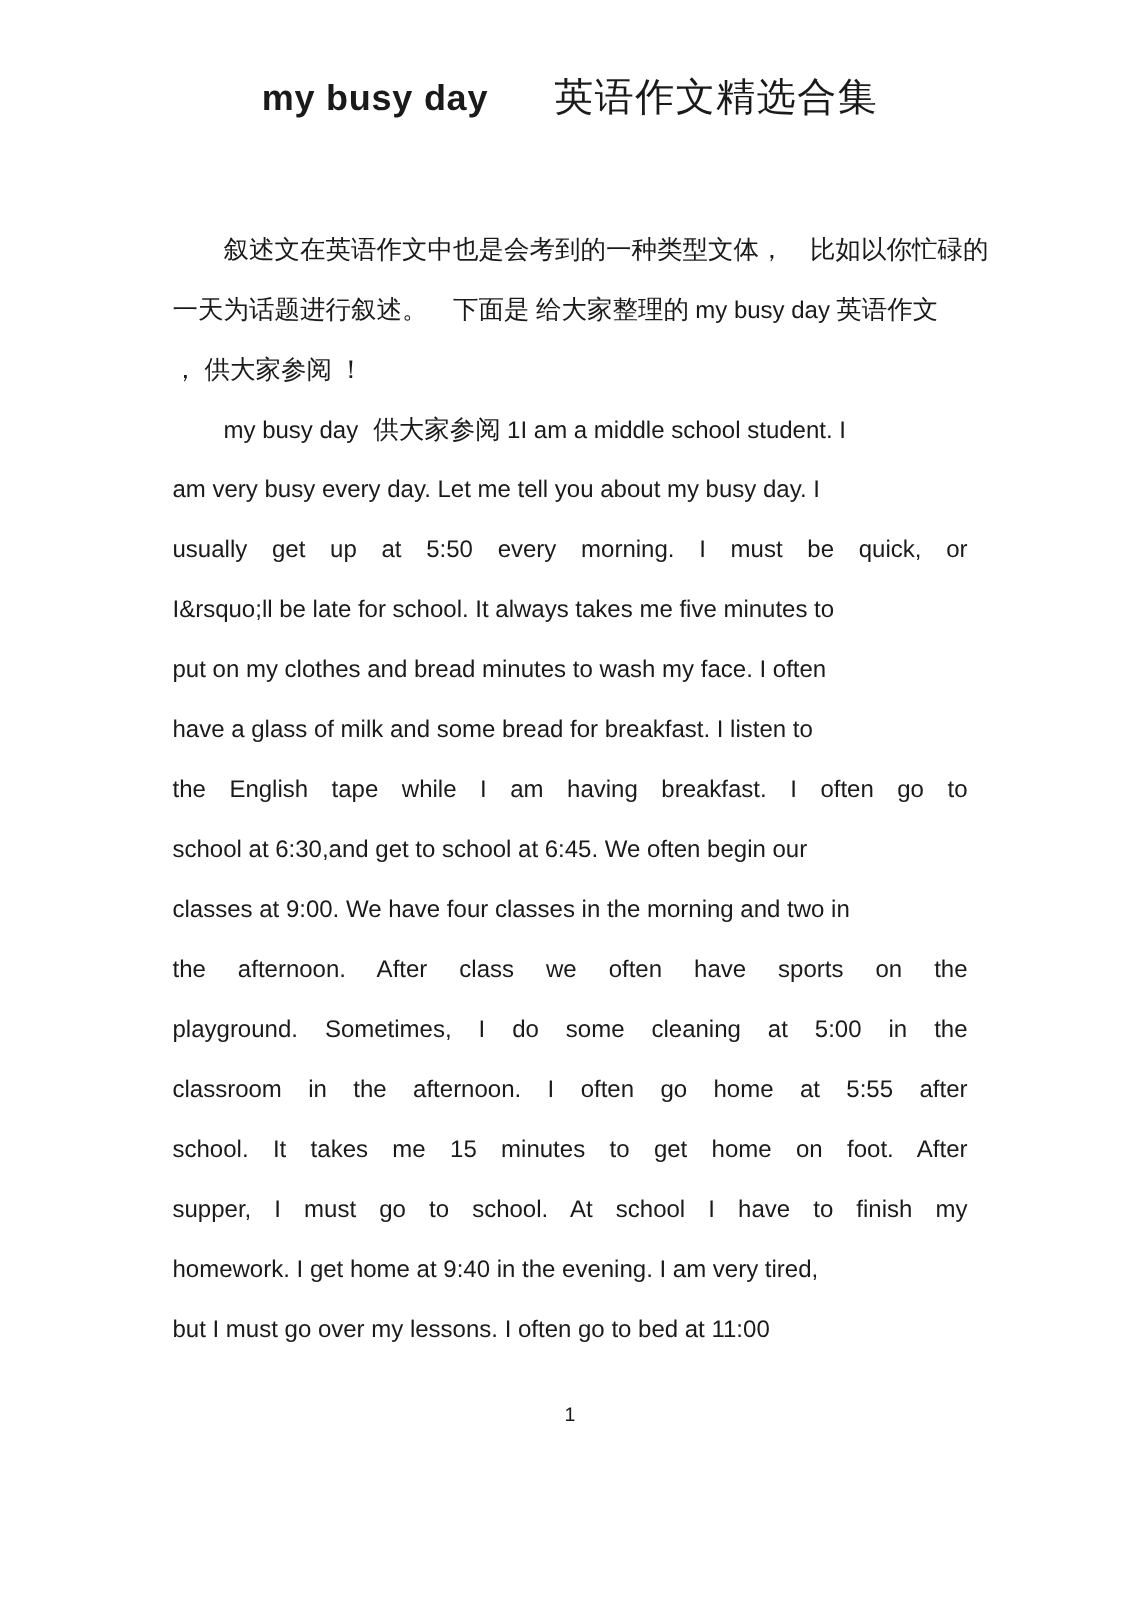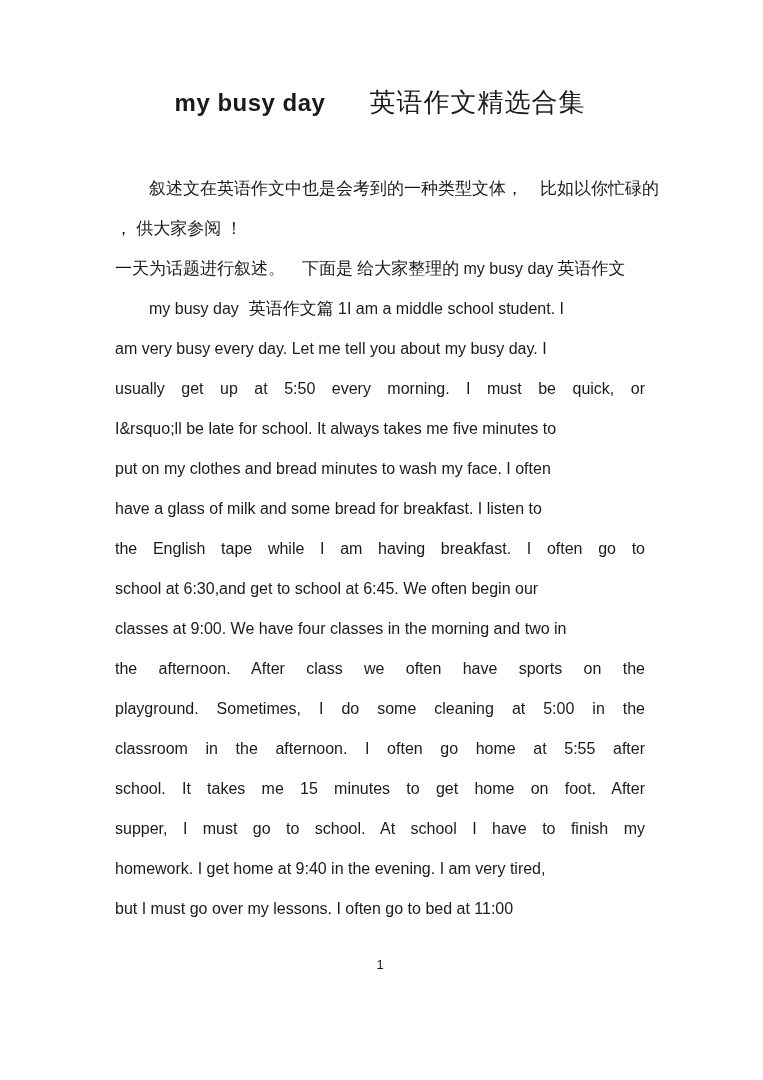--- a/index.html
+++ b/index.html
@@ -12,23 +12,23 @@
     width: 763px;
     height: 1080px;
     background: #ffffff;
     color: #1a1a1a;
     font-family: "Liberation Sans", "DejaVu Sans", sans-serif;
     overflow: hidden;
     box-sizing: border-box;
     padding: 0 118px 0 115px;
   }
   .title-line {
-    margin-top: 75px;
+    margin-top: 53px;
     height: 40px;
-    line-height: 56px;
+    line-height: 24px;
     text-align: center;
     white-space: nowrap;
   }
   .title-en {
     font-size: 24px;
     font-weight: 700;
     letter-spacing: 0.5px;
   }
   .title-zh {
     font-size: 26px;
@@ -78,26 +78,26 @@
 <body>
 
 <div class="page">
 
   <div class="title-line">
     <span class="title-en">my busy day</span><span class="title-zh">英语作文精选合集</span>
   </div>
 
   <div class="intro">
     <div class="line indent">叙述文在英语作文中也是会考到的一种类型文体，　比如以你忙碌的</div>
+    <div class="line"><span>一天为话题进行叙述。　下面是 给大家整理的 </span><span class="en">my busy day</span><span> 英语作文</span></div>
     <div class="line">， 供大家参阅 ！</div>
-    <div class="line"><span>一天为话题进行叙述。　下面是 给大家整理的 </span><span class="en">my busy day</span><span> 英语作文</span></div>
   </div>
 
   <div class="essay">
-    <div class="line indent"><span>my busy day</span><span class="zh gap-left">英语作文篇 </span><span>1I am a middle school student. I</span></div>
+    <div class="line indent"><span>my busy day</span><span class="zh gap-left">供大家参阅 </span><span>1I am a middle school student. I</span></div>
     <div class="line">am very busy every day. Let me tell you about my busy day. I</div>
     <div class="line j">usually get up at 5:50 every morning. I must be quick, or</div>
     <div class="line">I&amp;rsquo;ll be late for school. It always takes me five minutes to</div>
     <div class="line">put on my clothes and bread minutes to wash my face. I often</div>
     <div class="line">have a glass of milk and some bread for breakfast. I listen to</div>
     <div class="line j">the English tape while I am having breakfast. I often go to</div>
     <div class="line">school at 6:30,and get to school at 6:45. We often begin our</div>
     <div class="line">classes at 9:00. We have four classes in the morning and two in</div>
     <div class="line j">the afternoon. After class we often have sports on the</div>
     <div class="line j">playground. Sometimes, I do some cleaning at 5:00 in the</div>

